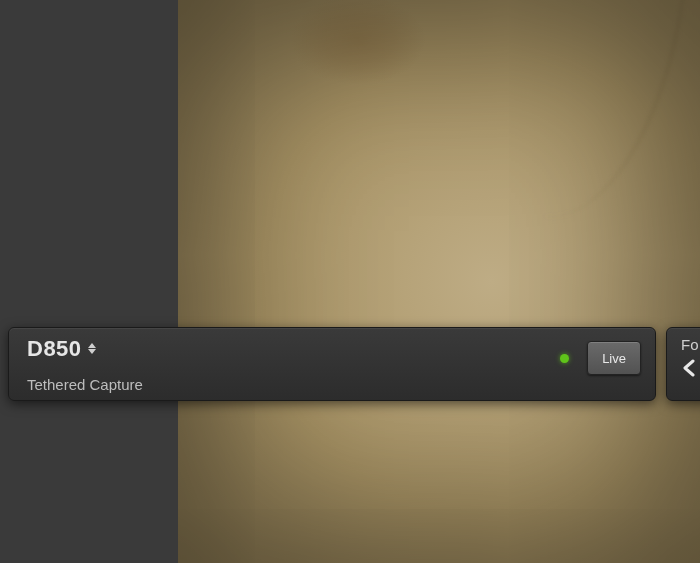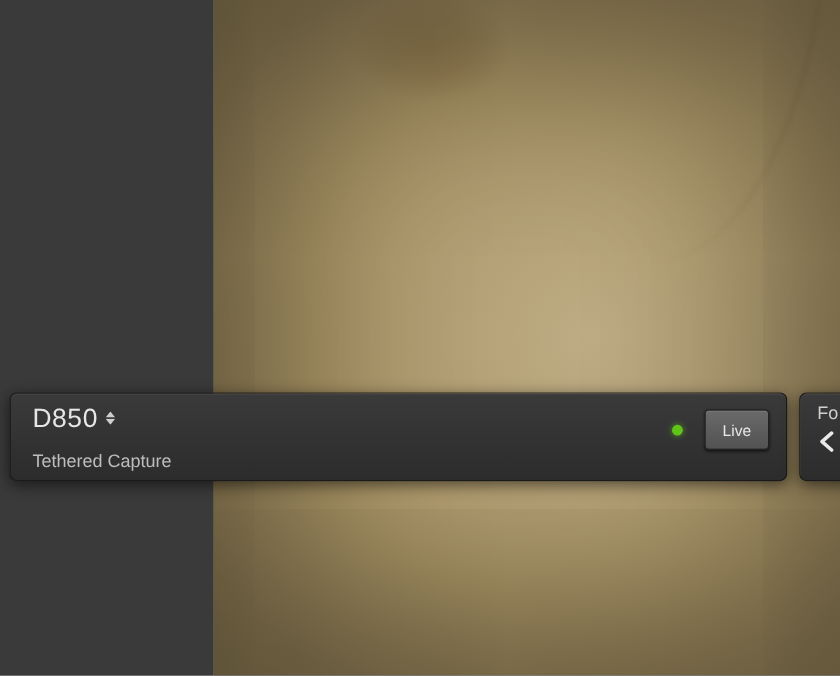--- a/index.html
+++ b/index.html
@@ -72,21 +72,21 @@
     justify-content: center;
     cursor: pointer;
   }
   .camera-top {
     display: flex;
     align-items: center;
     gap: 6px;
   }
   .camera-name {
     font-size: 22px;
-    font-weight: 400;
+    font-weight: 700;
     color: #e6e6e6;
     letter-spacing: 0.5px;
   }
   .chevrons {
     display: flex;
     flex-direction: column;
     line-height: 0;
     gap: 1px;
   }
   .chevrons svg { display: block; }

